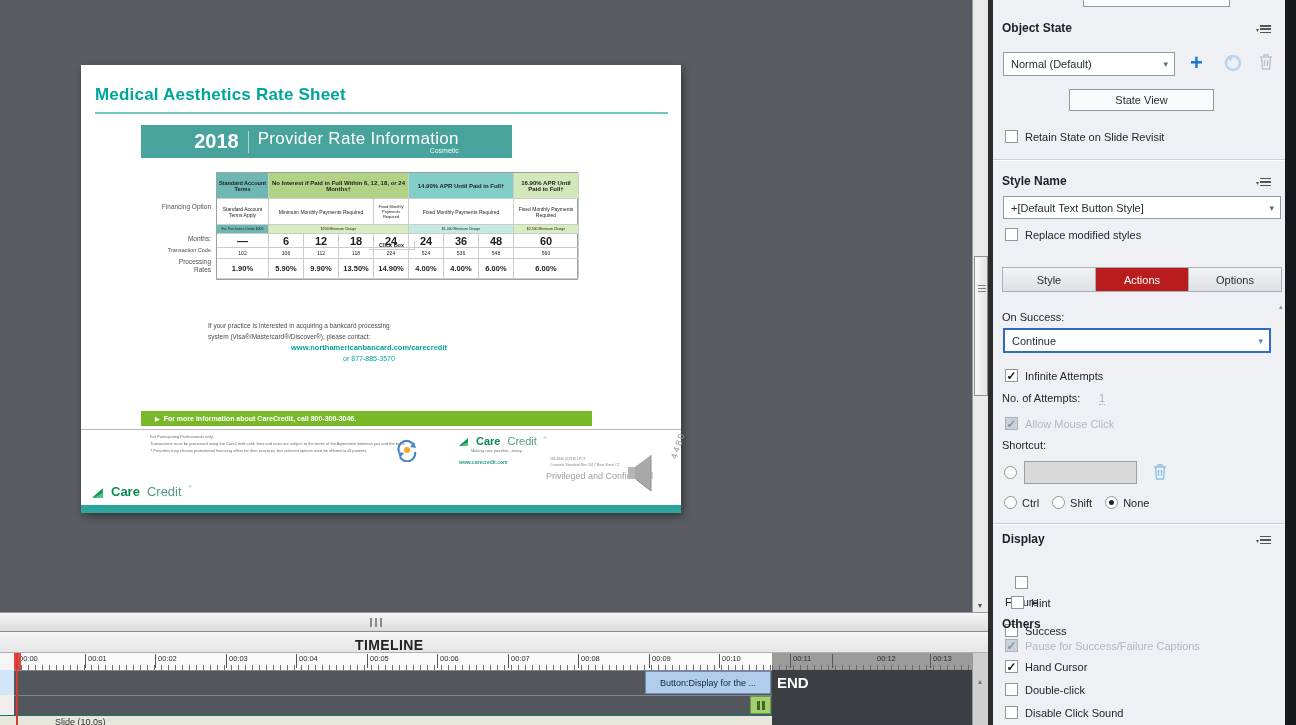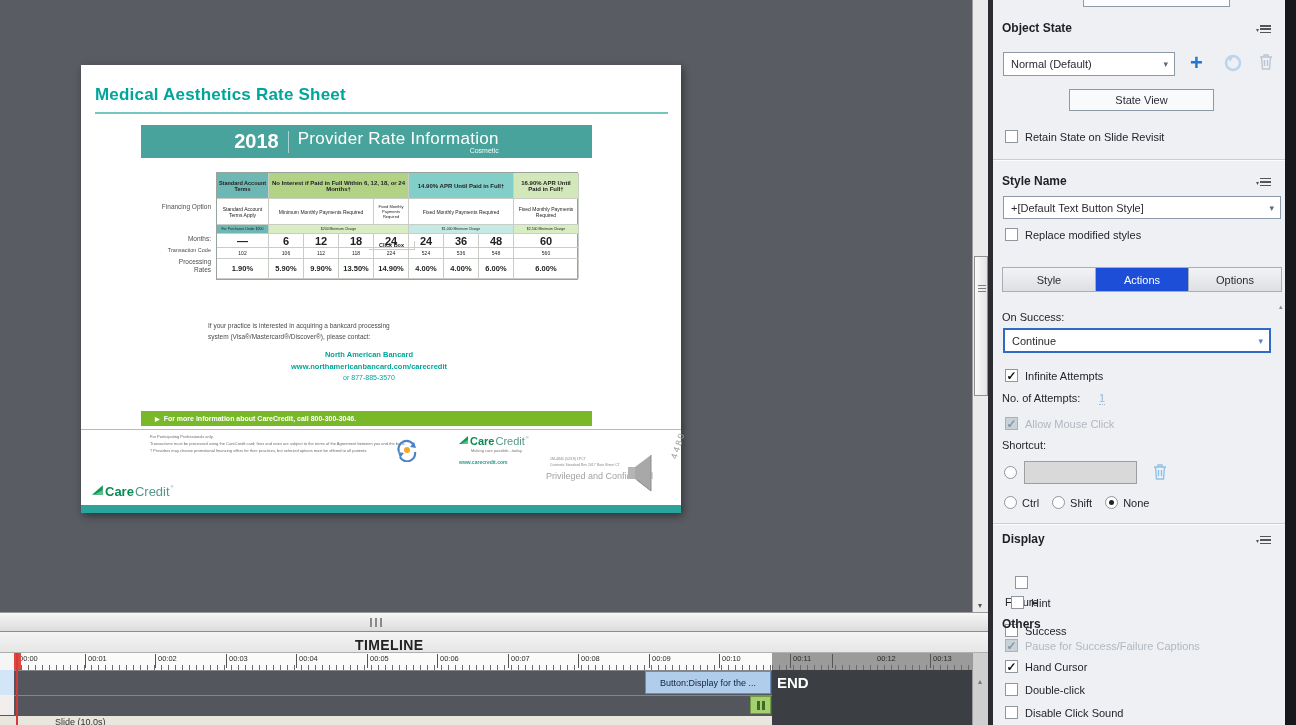--- a/index.html
+++ b/index.html
@@ -7,21 +7,21 @@
   body { font-family:"Liberation Sans", sans-serif; background:#595d63; }
   #root { position:relative; width:1296px; height:725px; }
 
   
   .canvas { position:absolute; left:0; top:0; width:972px; height:612px; background:#595d63; }
   .slide { position:absolute; left:81px; top:65px; width:600px; height:448px; background:#fff; box-shadow:2px 3px 8px rgba(0,0,0,.45); }
 
   .slide-title { position:absolute; left:14px; top:20px; font-size:17px; font-weight:bold; color:#00a59b; letter-spacing:.2px; }
   .title-rule { position:absolute; left:14px; top:47px; width:573px; height:2px; background:#74c7bf; }
 
-  .banner { position:absolute; left:60px; top:60px; width:451px; height:33px; background:#47a39b; display:flex; align-items:center; justify-content:center; gap:9px; color:#fff; }
+  .banner { position:absolute; left:60px; top:60px; width:371px; height:33px; background:#47a39b; display:flex; align-items:center; justify-content:center; gap:9px; color:#fff; }
   .banner .year { font-size:20px; font-weight:bold; }
   .banner .vdiv { width:1px; height:22px; background:rgba(255,255,255,.55); }
   .banner .hcol { display:flex; flex-direction:column; align-items:flex-end; }
   .banner .head { font-size:17px; font-weight:300; letter-spacing:.3px; }
   .banner .sub { font-size:7px; margin-top:-2px; opacity:.95; }
 
   
   .tbl-label { position:absolute; left:58px; width:72px; text-align:right; font-size:6.5px; color:#4e4e4e; line-height:1.25; }
   .rate-table { position:absolute; left:135px; top:107px; width:362px; display:grid;
     grid-template-columns:52px 35px 35px 35px 35px 35px 35px 35px 65px;
@@ -47,21 +47,21 @@
   .contact .t1 { margin-top:7px; text-align:center; font-size:7.5px; font-weight:bold; color:#00a59b; line-height:1.6; }
   .contact .t2 { text-align:center; font-size:7.5px; font-weight:bold; color:#00a59b; line-height:1.6; }
   .contact .t3 { text-align:center; font-size:7px; color:#00a59b; line-height:1.5; }
 
   .info-bar { position:absolute; left:60px; top:346px; width:451px; height:15px; background:#79b829; color:#fff; display:flex; align-items:center; padding-left:14px; font-size:7px; font-weight:bold; gap:4px; }
   .info-bar .play { font-size:6px; }
 
   .footer-rule { position:absolute; left:0; top:364px; width:600px; height:1px; background:#b9b9b9; }
   .fineprint { position:absolute; left:69px; top:369px; width:265px; font-size:4px; color:#6d6d6d; line-height:1.7; }
   .refresh { position:absolute; left:314px; top:373px; width:24px; height:24px; }
-  .cc-logo { display:flex; align-items:flex-start; gap:1px; }
+  .cc-logo { display:flex; align-items:flex-end; gap:7px; }
   .cc-care { font-weight:bold; color:#0a8a52; }
   .cc-credit { color:#55988a; }
   .cc-reg { font-size:4px; color:#55988a; align-self:flex-start; }
   .next-sel { position:absolute; left:269px; top:393px; width:115px; height:36px; border:1px dashed #222; }
   .next-btn { position:absolute; left:5px; top:3px; width:104px; height:29px; background:#3cbca6; border-radius:4px; color:#fff; font-size:15px; display:flex; align-items:center; justify-content:center; }
   .hd { position:absolute; width:7px; height:7px; background:#fff; border:1px solid #111; }
   .privileged { position:absolute; left:465px; top:406px; font-size:9px; color:#a2a2a2; }
   .speaker { position:absolute; left:544px; top:386px; }
   .spk-digits { position:absolute; left:588px; top:392px; font-size:9px; color:#9a9a9a; letter-spacing:2px; transform:rotate(-72deg); transform-origin:left top; }
   .teal-bar { position:absolute; left:0; top:440px; width:600px; height:8px; background:#2ba59c; }
@@ -116,21 +116,21 @@
   .row { position:absolute; display:flex; align-items:center; gap:7px; }
   .cb { width:13px; height:13px; background:#fff; border:1px solid #8f969e; display:flex; align-items:center; justify-content:center; font-size:12px; font-weight:bold; color:#111; line-height:1; }
   .cb.dis { background:#c9d1d9; border-color:#aab3bc; color:#8795a3; }
   .rd { width:13px; height:13px; border:1px solid #8f969e; border-radius:50%; background:#fff; position:relative; }
   .rd.on::after { content:""; position:absolute; left:3px; top:3px; width:5px; height:5px; border-radius:50%; background:#222; }
   .rowlbl { font-size:11px; color:#24252b; }
   .rowlbl.dis { color:#b2b8c0; }
   .tabs { position:absolute; left:9px; top:267px; width:280px; height:25px; display:flex; border:1px solid #a9aeb5; background:#e3e6ea; }
   .tab { flex:1; display:flex; align-items:center; justify-content:center; font-size:11px; color:#2b2c31; background:linear-gradient(#f2f3f5,#dde0e4); border-right:1px solid #a9aeb5; }
   .tab:last-child { border-right:none; }
-  .tab.active { background:#1d4ed8; color:#fff; }
+  .tab.active { background:#b91c1c; color:#fff; }
   .attempt-val { position:absolute; left:106px; top:392px; font-size:11px; color:#9fb6cf; border-bottom:1px dotted #9fb6cf; }
   .sc-input { position:absolute; left:31px; top:461px; width:113px; height:23px; background:#d9d9d9; border:1px solid #9e9e9e; }
   .icon-blue { color:#1c7ad0; }
   .icon-dis-blue { color:#b9d4ee; }
   .icon-dis { color:#b9c6d2; }
   .icon-lt { color:#8fc1e8; }
   svg { display:block; }
 </style>
 </head>
 <body>
@@ -202,21 +202,20 @@
         <div class="pr">4.00%</div>
         <div class="pr">6.00%</div>
         <div class="pr">6.00%</div>
 
         <div class="clickbox">Click Box</div>
       </div>
 
       <div class="contact">
         <div class="g">If your practice is interested in acquiring a bankcard processing</div>
         <div class="g">system (Visa®/Mastercard®/Discover®), please contact:</div>
-        <div class="t1">North American Bancard</div>
         <div class="t2">www.northamericanbancard.com/carecredit</div>
         <div class="t3">or 877-885-3570</div>
       </div>
 
       <div class="info-bar">
         <span class="play">▶</span>
         <span>For more information about CareCredit, call 800-300-3046.</span>
       </div>
 
       <div class="footer-rule"></div>

